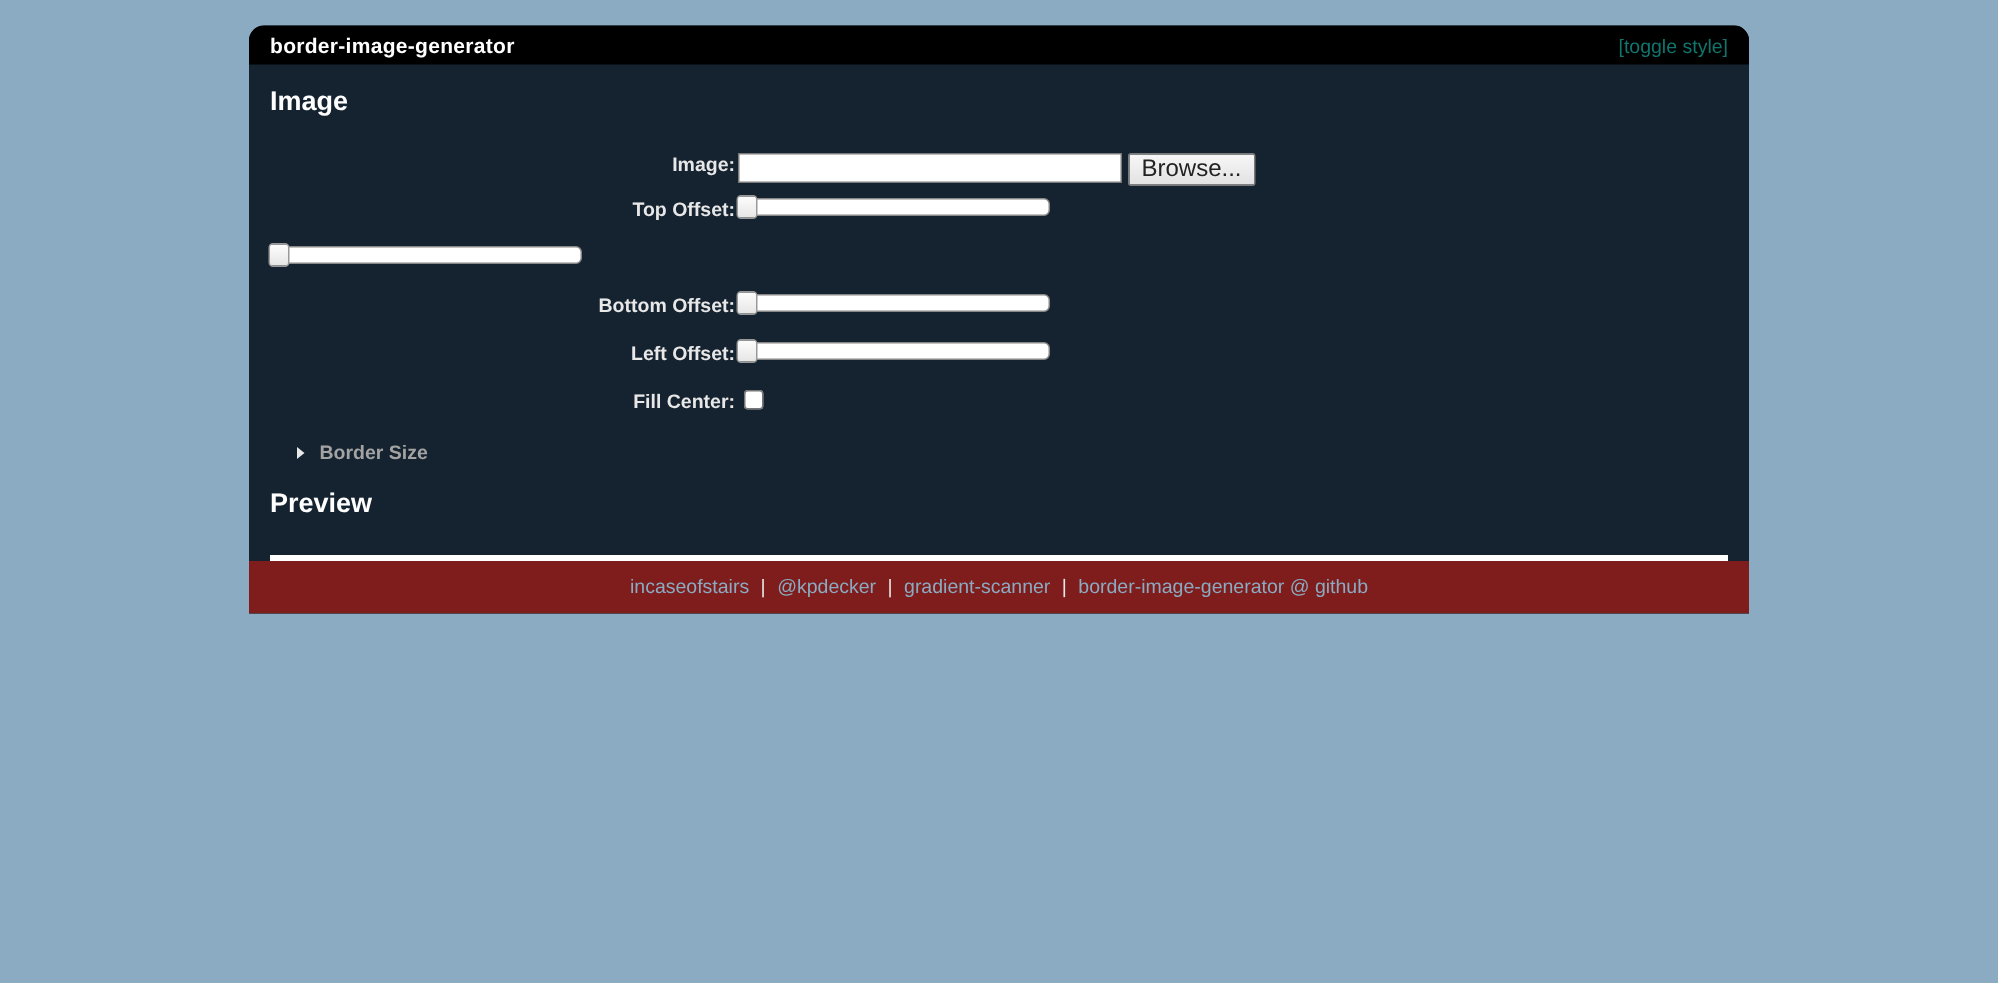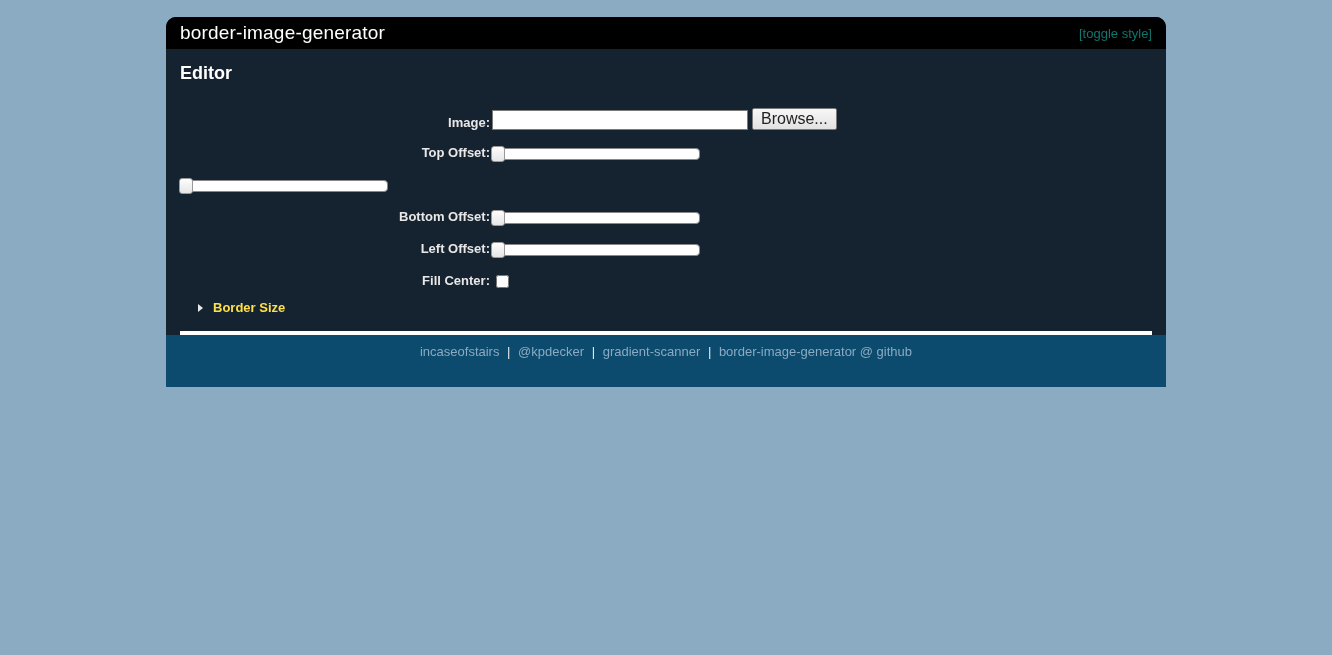--- a/index.html
+++ b/index.html
@@ -20,22 +20,22 @@
 }
 .header {
   display: flex;
   align-items: center;
   justify-content: space-between;
   padding: 5px 14px 5px 14px;
   background: #000;
 }
 .app-title {
   color: #fff;
-  font-weight: normal;
-  font-size: 19px;
+  font-weight: bold;
+  font-size: 14px;
   letter-spacing: 0.2px;
 }
 .toggle-style {
   color: #0f766e;
   font-size: 13px;
   cursor: pointer;
 }
 .panel {
   background: #15222f;
   padding: 14px 14px 0 14px;
@@ -44,21 +44,21 @@
   color: #fff;
   font-weight: bold;
   font-size: 18px;
   margin-bottom: 24px;
 }
 .form-rows {
   margin-left: 0;
 }
 .row {
   display: flex;
-  align-items: flex-end;
+  align-items: flex-start;
   margin: 0 0 10px 0;
   height: 22px;
 }
 .row-image { margin-bottom: 8px; }
 .lbl {
   width: 312px;
   text-align: right;
   color: #e8e8e8;
   font-size: 13px;
   font-weight: bold;
@@ -107,42 +107,42 @@
   width: 13px;
   height: 13px;
   margin-left: 4px;
 }
 .accordions {
   margin: 8px 0 14px 18px;
 }
 .acc-item {
   display: flex;
   align-items: center;
-  color: #fde047;
+  color: #a3a3a3;
   font-size: 13px;
   font-weight: bold;
   padding: 2px 0;
   cursor: pointer;
 }
 .tri {
   width: 0; height: 0;
   border-top: 4px solid transparent;
   border-bottom: 4px solid transparent;
   border-left: 5px solid #e8e8e8;
   margin-right: 10px;
 }
 .hr {
   height: 4px;
   background: #fff;
   margin-top: 12px;
 }
 .footer {
-  background: #0c4a6e;
+  background: #7f1d1d;
   text-align: center;
-  padding: 9px 0 28px;
+  padding: 9px 0 11px;
   font-size: 13px;
 }
 .flink {
   color: #8aabc1;
   text-decoration: none;
   cursor: pointer;
 }
 .fsep {
   color: #e8e8e8;
   margin: 0 4px;
@@ -151,21 +151,21 @@
 </head>
 <body>
 
 <div class="outer">
   <div class="header">
     <span class="app-title">border-image-generator</span>
     <a class="toggle-style">[toggle style]</a>
   </div>
 
   <div class="panel">
-    <div class="section-title">Editor</div>
+    <div class="section-title">Image</div>
 
     <div class="form-rows">
 
       <div class="row row-image">
         <span class="lbl">Image:</span>
         <input type="text" class="file-text" value="" style="">
         <button class="browse-btn">Browse...</button>
       </div>
 
       <div class="row">
@@ -201,20 +201,21 @@
       </div>
     </div>
 
     <div class="accordions">
       <div class="acc-item">
         <span class="tri"></span>
         <span>Border Size</span>
       </div>
     </div>
 
+    <div class="section-title">Preview</div>
 
     <div class="hr"></div>
   </div>
 
   <div class="footer">
     <a class="flink">incaseofstairs</a>
     <span class="fsep">|</span>
     <a class="flink">@kpdecker</a>
     <span class="fsep">|</span>
     <a class="flink">gradient-scanner</a>

